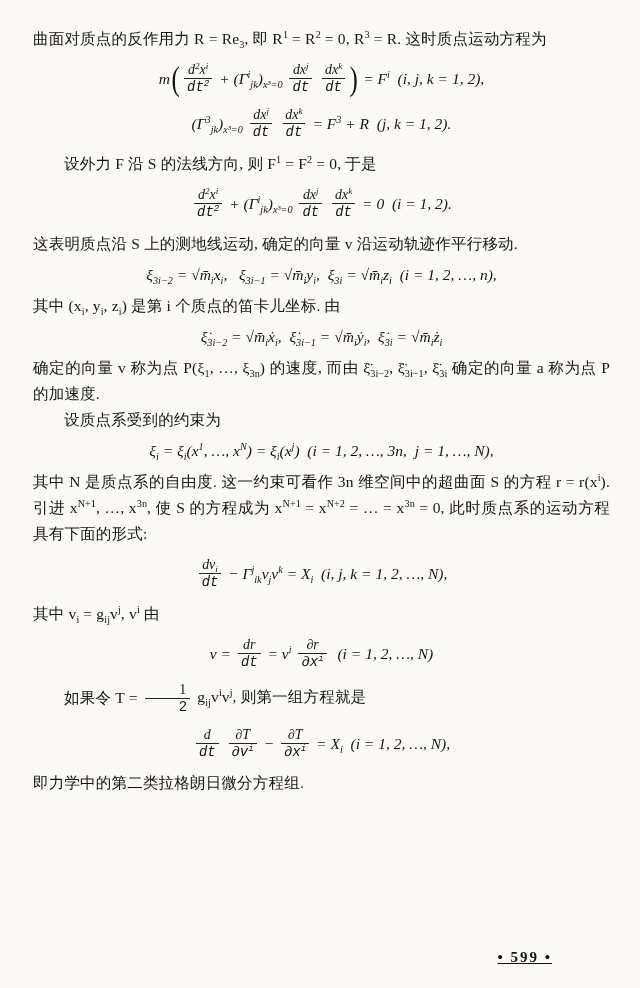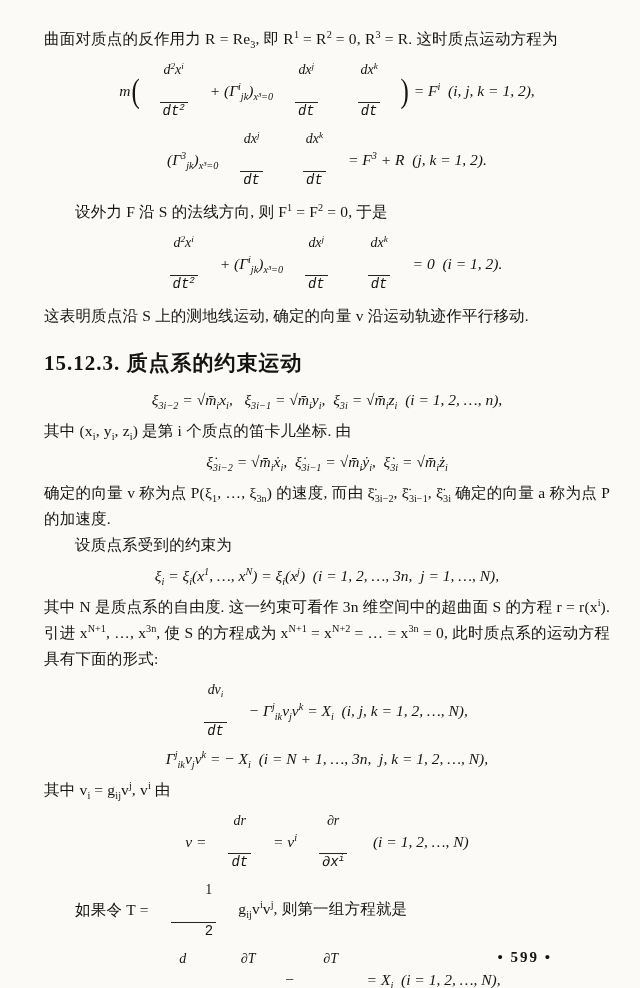--- a/index.html
+++ b/index.html
@@ -7,21 +7,21 @@
     background:#d8d6d0;
     font-family:"Liberation Serif","DejaVu Serif",serif;
   }
   .page{
     position:relative;
     width:640px;height:988px;
     margin:0 auto;
     background:#fbfaf7;
     color:#151412;
     box-sizing:border-box;
-    padding:26px 30px 0 44px;
+    padding:26px 30px 0 33px;
     overflow:hidden;
   }
   .para{
     margin:0;
     font-size:15.5px;
     line-height:1.68;
     text-align:justify;
     letter-spacing:0.2px;
   }
   .indent{text-indent:2em;}
@@ -38,25 +38,24 @@
   .eq .mrow{white-space:pre-wrap;}
   .para .mrow{white-space:normal;}
   sup,sub{font-size:66%;line-height:0;letter-spacing:0;}
   sub{vertical-align:-0.35em;}
   sup{vertical-align:0.55em;}
   .frac{
     display:inline-flex;
     flex-direction:column;
     align-items:center;
     vertical-align:middle;
-    margin:0 18px;
+    margin:0 3px;
     line-height:1.25;
     font-size:0.9em;
     text-align:center;
-    gap:24px;
   }
   .frac .num{padding:0 3px;display:block;}
   .frac .den{padding:0 3px;display:block;border-top:1.2px solid #222;font-family:Liberation Mono, monospace;}
   .bigp{
     font-size:215%;
     font-weight:300;
     line-height:0.9;
     font-style:normal;
     transform:scaleX(0.75);
     display:inline-block;
@@ -67,60 +66,59 @@
     margin:20px 0 14px 0;
     letter-spacing:1px;
   }
   .page-number{
     position:absolute;
     bottom:22px;
     right:88px;
     font-size:15px;
     font-weight:bold;
     letter-spacing:2px;
+    text-decoration:underline;
   }
 </style>
 </head>
 <body>
 
 <div class="page">
 
   <p class="para"><span class="mrow">曲面对质点的反作用力 R = Re<sub>3</sub>, 即 R<sup>1</sup> = R<sup>2</sup> = 0, R<sup>3</sup> = R. 这时质点运动方程为</span></p>
 
   <div class="eq"><span class="mrow">m</span><span class="bigp">(</span><span class="frac"><span class="num">d<sup>2</sup>x<sup>i</sup></span><span class="den">dt<sup>2</sup></span></span><span class="mrow"> + (Γ<sup>i</sup><sub>jk</sub>)<sub>x³=0</sub> </span><span class="frac"><span class="num">dx<sup>j</sup></span><span class="den">dt</span></span><span class="mrow"> </span><span class="frac"><span class="num">dx<sup>k</sup></span><span class="den">dt</span></span><span class="bigp">)</span><span class="mrow"> = F<sup>i</sup>  (i, j, k = 1, 2),</span></div>
 
   <div class="eq"><span class="mrow">(Γ<sup>3</sup><sub>jk</sub>)<sub>x³=0</sub> </span><span class="frac"><span class="num">dx<sup>j</sup></span><span class="den">dt</span></span><span class="mrow"> </span><span class="frac"><span class="num">dx<sup>k</sup></span><span class="den">dt</span></span><span class="mrow"> = F<sup>3</sup> + R  (j, k = 1, 2).</span></div>
 
 
   <p class="para indent"><span class="mrow">设外力 F 沿 S 的法线方向, 则 F<sup>1</sup> = F<sup>2</sup> = 0, 于是</span></p>
 
   <div class="eq"><span class="frac"><span class="num">d<sup>2</sup>x<sup>i</sup></span><span class="den">dt<sup>2</sup></span></span><span class="mrow"> + (Γ<sup>i</sup><sub>jk</sub>)<sub>x³=0</sub> </span><span class="frac"><span class="num">dx<sup>j</sup></span><span class="den">dt</span></span><span class="mrow"> </span><span class="frac"><span class="num">dx<sup>k</sup></span><span class="den">dt</span></span><span class="mrow"> = 0  (i = 1, 2).</span></div>
 
   <p class="para"><span class="mrow">这表明质点沿 S 上的测地线运动, 确定的向量 v 沿运动轨迹作平行移动.</span></p>
 
-  <h2 class="section-heading">15.12.3. 质点系的约束运动</h2>
 
 
   <div class="eq"><span class="mrow">ξ<sub>3i−2</sub> = √m̄<sub>i</sub>x<sub>i</sub>,   ξ<sub>3i−1</sub> = √m̄<sub>i</sub>y<sub>i</sub>,  ξ<sub>3i</sub> = √m̄<sub>i</sub>z<sub>i</sub>  (i = 1, 2, …, n),</span></div>
 
   <p class="para"><span class="mrow">其中 (x<sub>i</sub>, y<sub>i</sub>, z<sub>i</sub>) 是第 i 个质点的笛卡儿坐标. 由</span></p>
 
   <div class="eq"><span class="mrow">ξ̇<sub>3i−2</sub> = √m̄<sub>i</sub>ẋ<sub>i</sub>,  ξ̇<sub>3i−1</sub> = √m̄<sub>i</sub>ẏ<sub>i</sub>,  ξ̇<sub>3i</sub> = √m̄<sub>i</sub>ż<sub>i</sub></span></div>
 
   <p class="para"><span class="mrow">确定的向量 v 称为点 P(ξ<sub>1</sub>, …, ξ<sub>3n</sub>) 的速度, 而由  ξ̈<sub>3i−2</sub>, ξ̈<sub>3i−1</sub>, ξ̈<sub>3i</sub>  确定的向量 a 称为点 P 的加速度.</span></p>
 
   <p class="para indent"><span class="mrow">设质点系受到的约束为</span></p>
 
   <div class="eq"><span class="mrow">ξ<sub>i</sub> = ξ<sub>i</sub>(x<sup>1</sup>, …, x<sup>N</sup>) = ξ<sub>i</sub>(x<sup>j</sup>)  (i = 1, 2, …, 3n,  j = 1, …, N),</span></div>
 
   <p class="para"><span class="mrow">其中 N 是质点系的自由度.  这一约束可看作 3n 维空间中的超曲面 S 的方程 r = r(x<sup>i</sup>). 引进 x<sup>N+1</sup>, …, x<sup>3n</sup>, 使 S 的方程成为 x<sup>N+1</sup> = x<sup>N+2</sup> = … = x<sup>3n</sup> = 0, 此时质点系的运动方程具有下面的形式:</span></p>
 
   <div class="eq"><span class="frac"><span class="num">dv<sub>i</sub></span><span class="den">dt</span></span><span class="mrow"> − Γ<sup>j</sup><sub>ik</sub>v<sub>j</sub>v<sup>k</sup> = X<sub>i</sub>  (i, j, k = 1, 2, …, N),</span></div>
 
-  <div class="eq"><span class="mrow">Γ<sup>j</sup><sub>ik</sub>v<sub>j</sub>v<sup>k</sup> = − X<sub>i</sub>  (i = N + 1, …, 3n,  j, k = 1, 2, …, N),</span></div>
 
   <p class="para"><span class="mrow">其中 v<sub>i</sub> = g<sub>ij</sub>v<sup>j</sup>,  v<sup>i</sup> 由</span></p>
 
   <div class="eq"><span class="mrow">v = </span><span class="frac"><span class="num">dr</span><span class="den">dt</span></span><span class="mrow"> = v<sup>i</sup> </span><span class="frac"><span class="num">∂r</span><span class="den">∂x<sup>i</sup></span></span><span class="mrow">  (i = 1, 2, …, N)</span></div>
 
 
   <p class="para indent"><span class="mrow">如果令  T = </span><span class="frac">
         <span class="num">1</span>
         <span class="den">2</span>
       </span><span class="mrow"> g<sub>ij</sub>v<sup>i</sup>v<sup>j</sup>, 则第一组方程就是</span></p>

